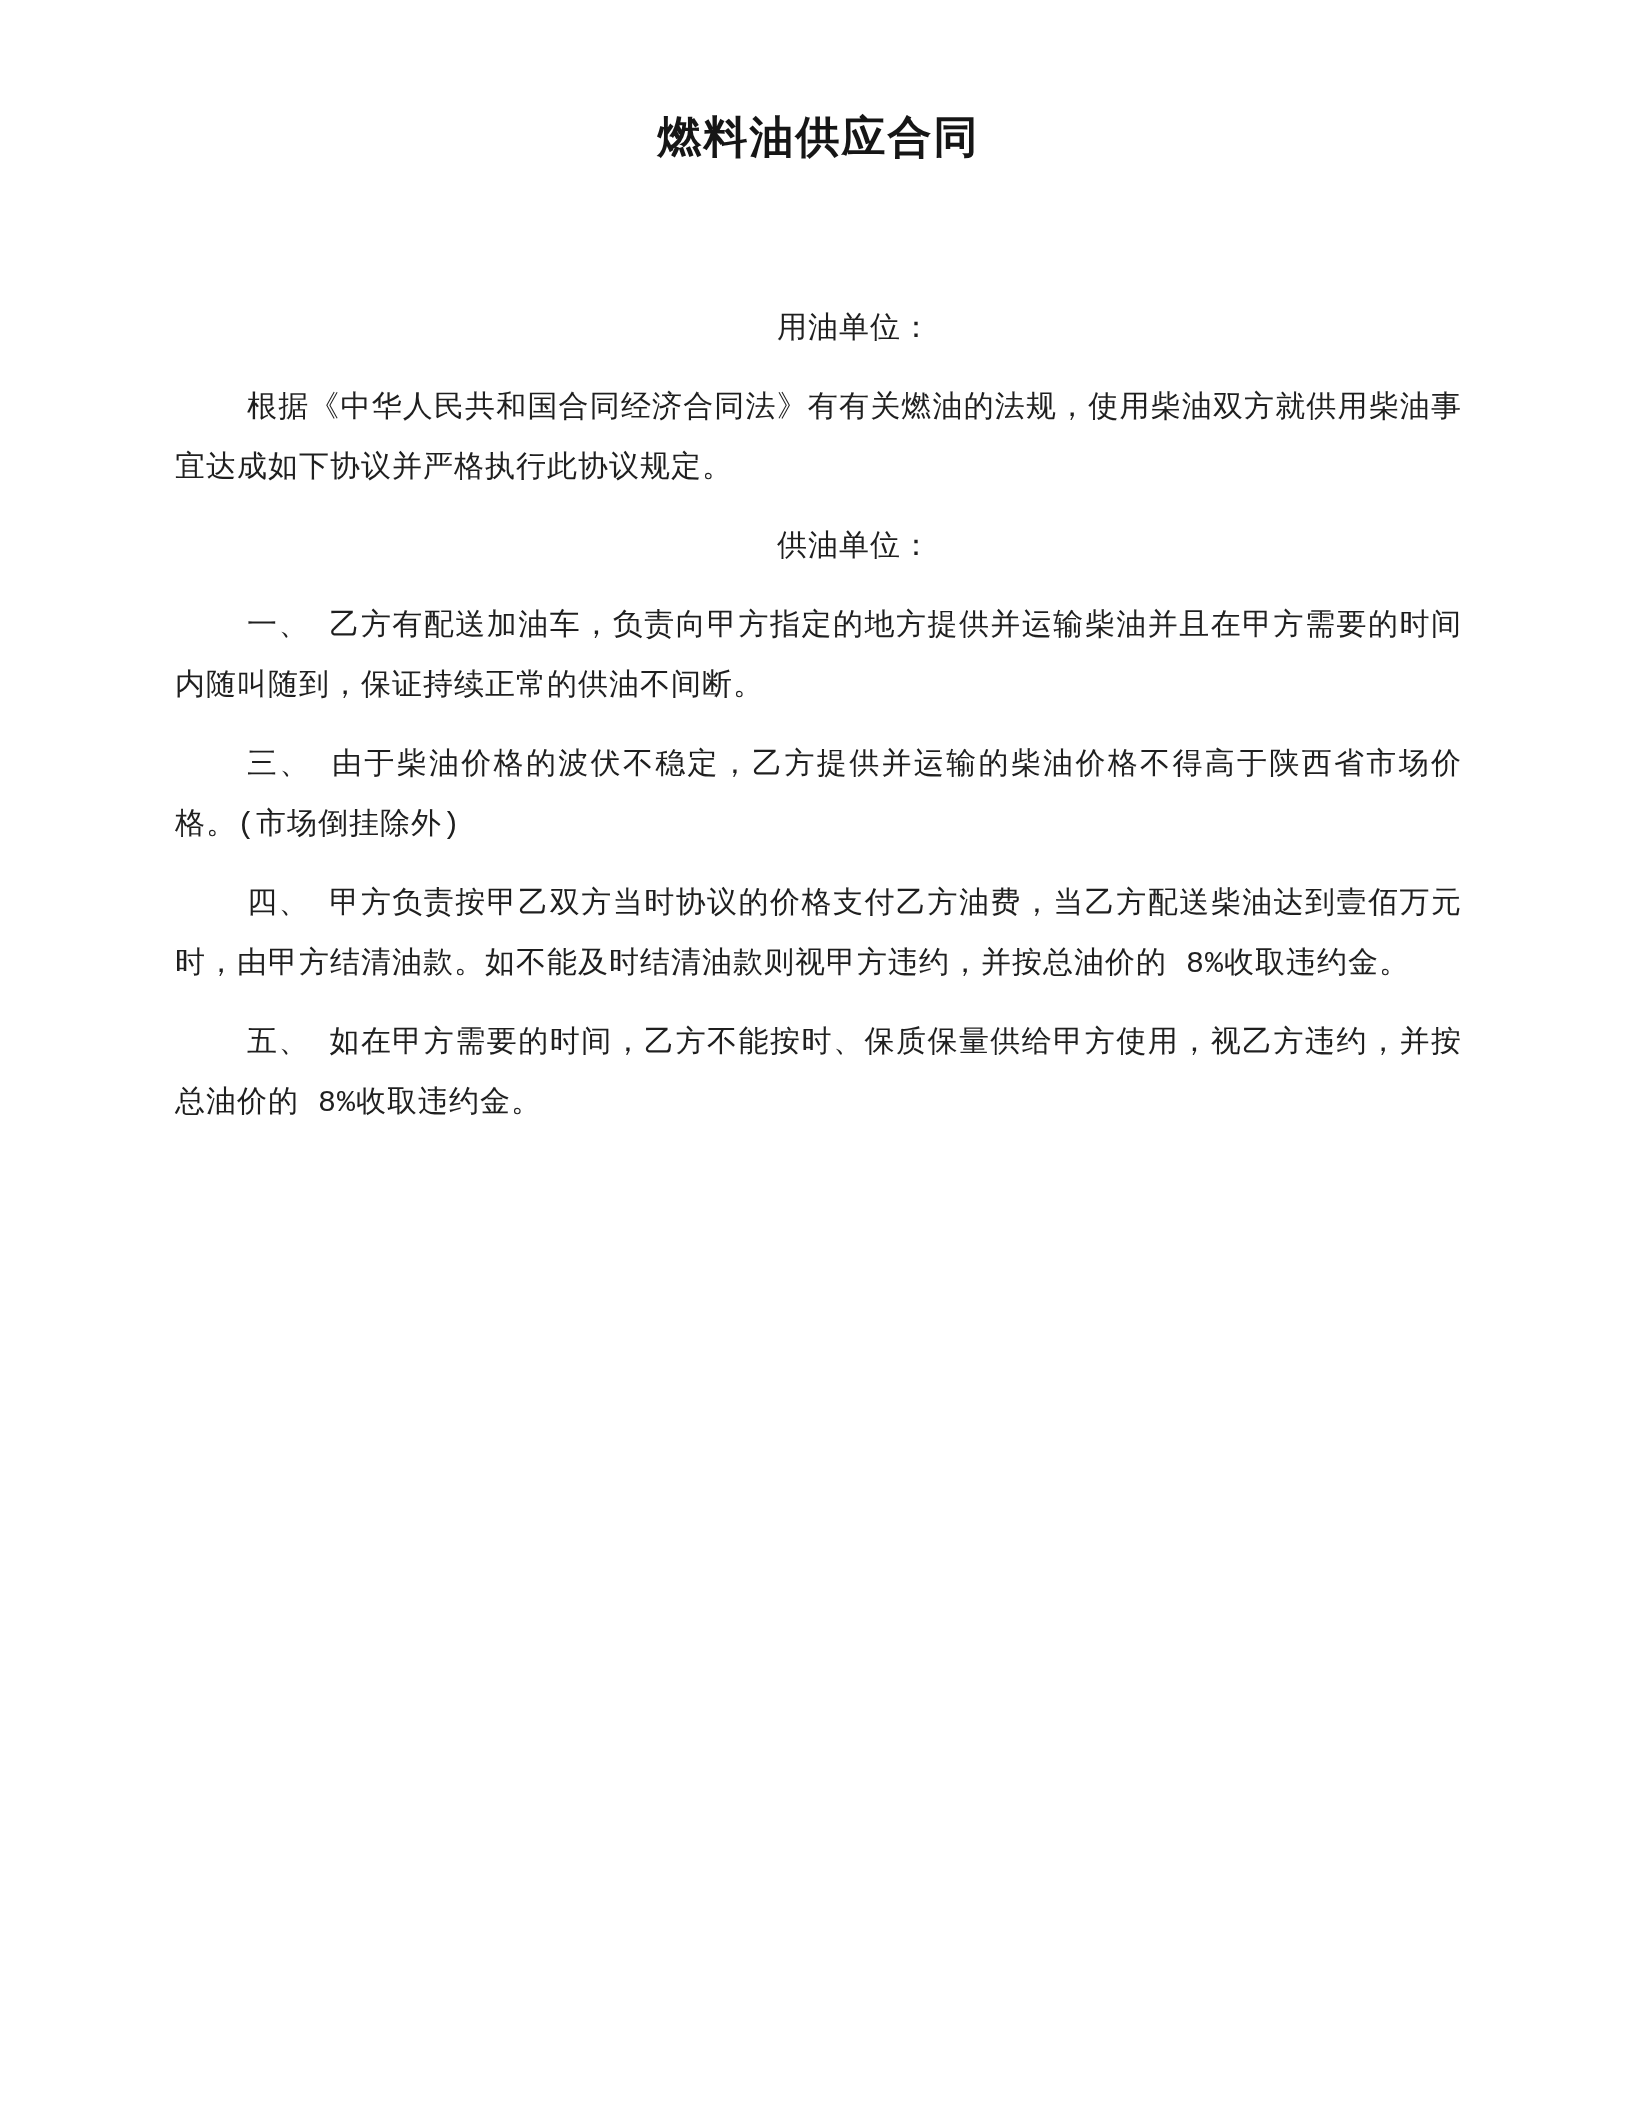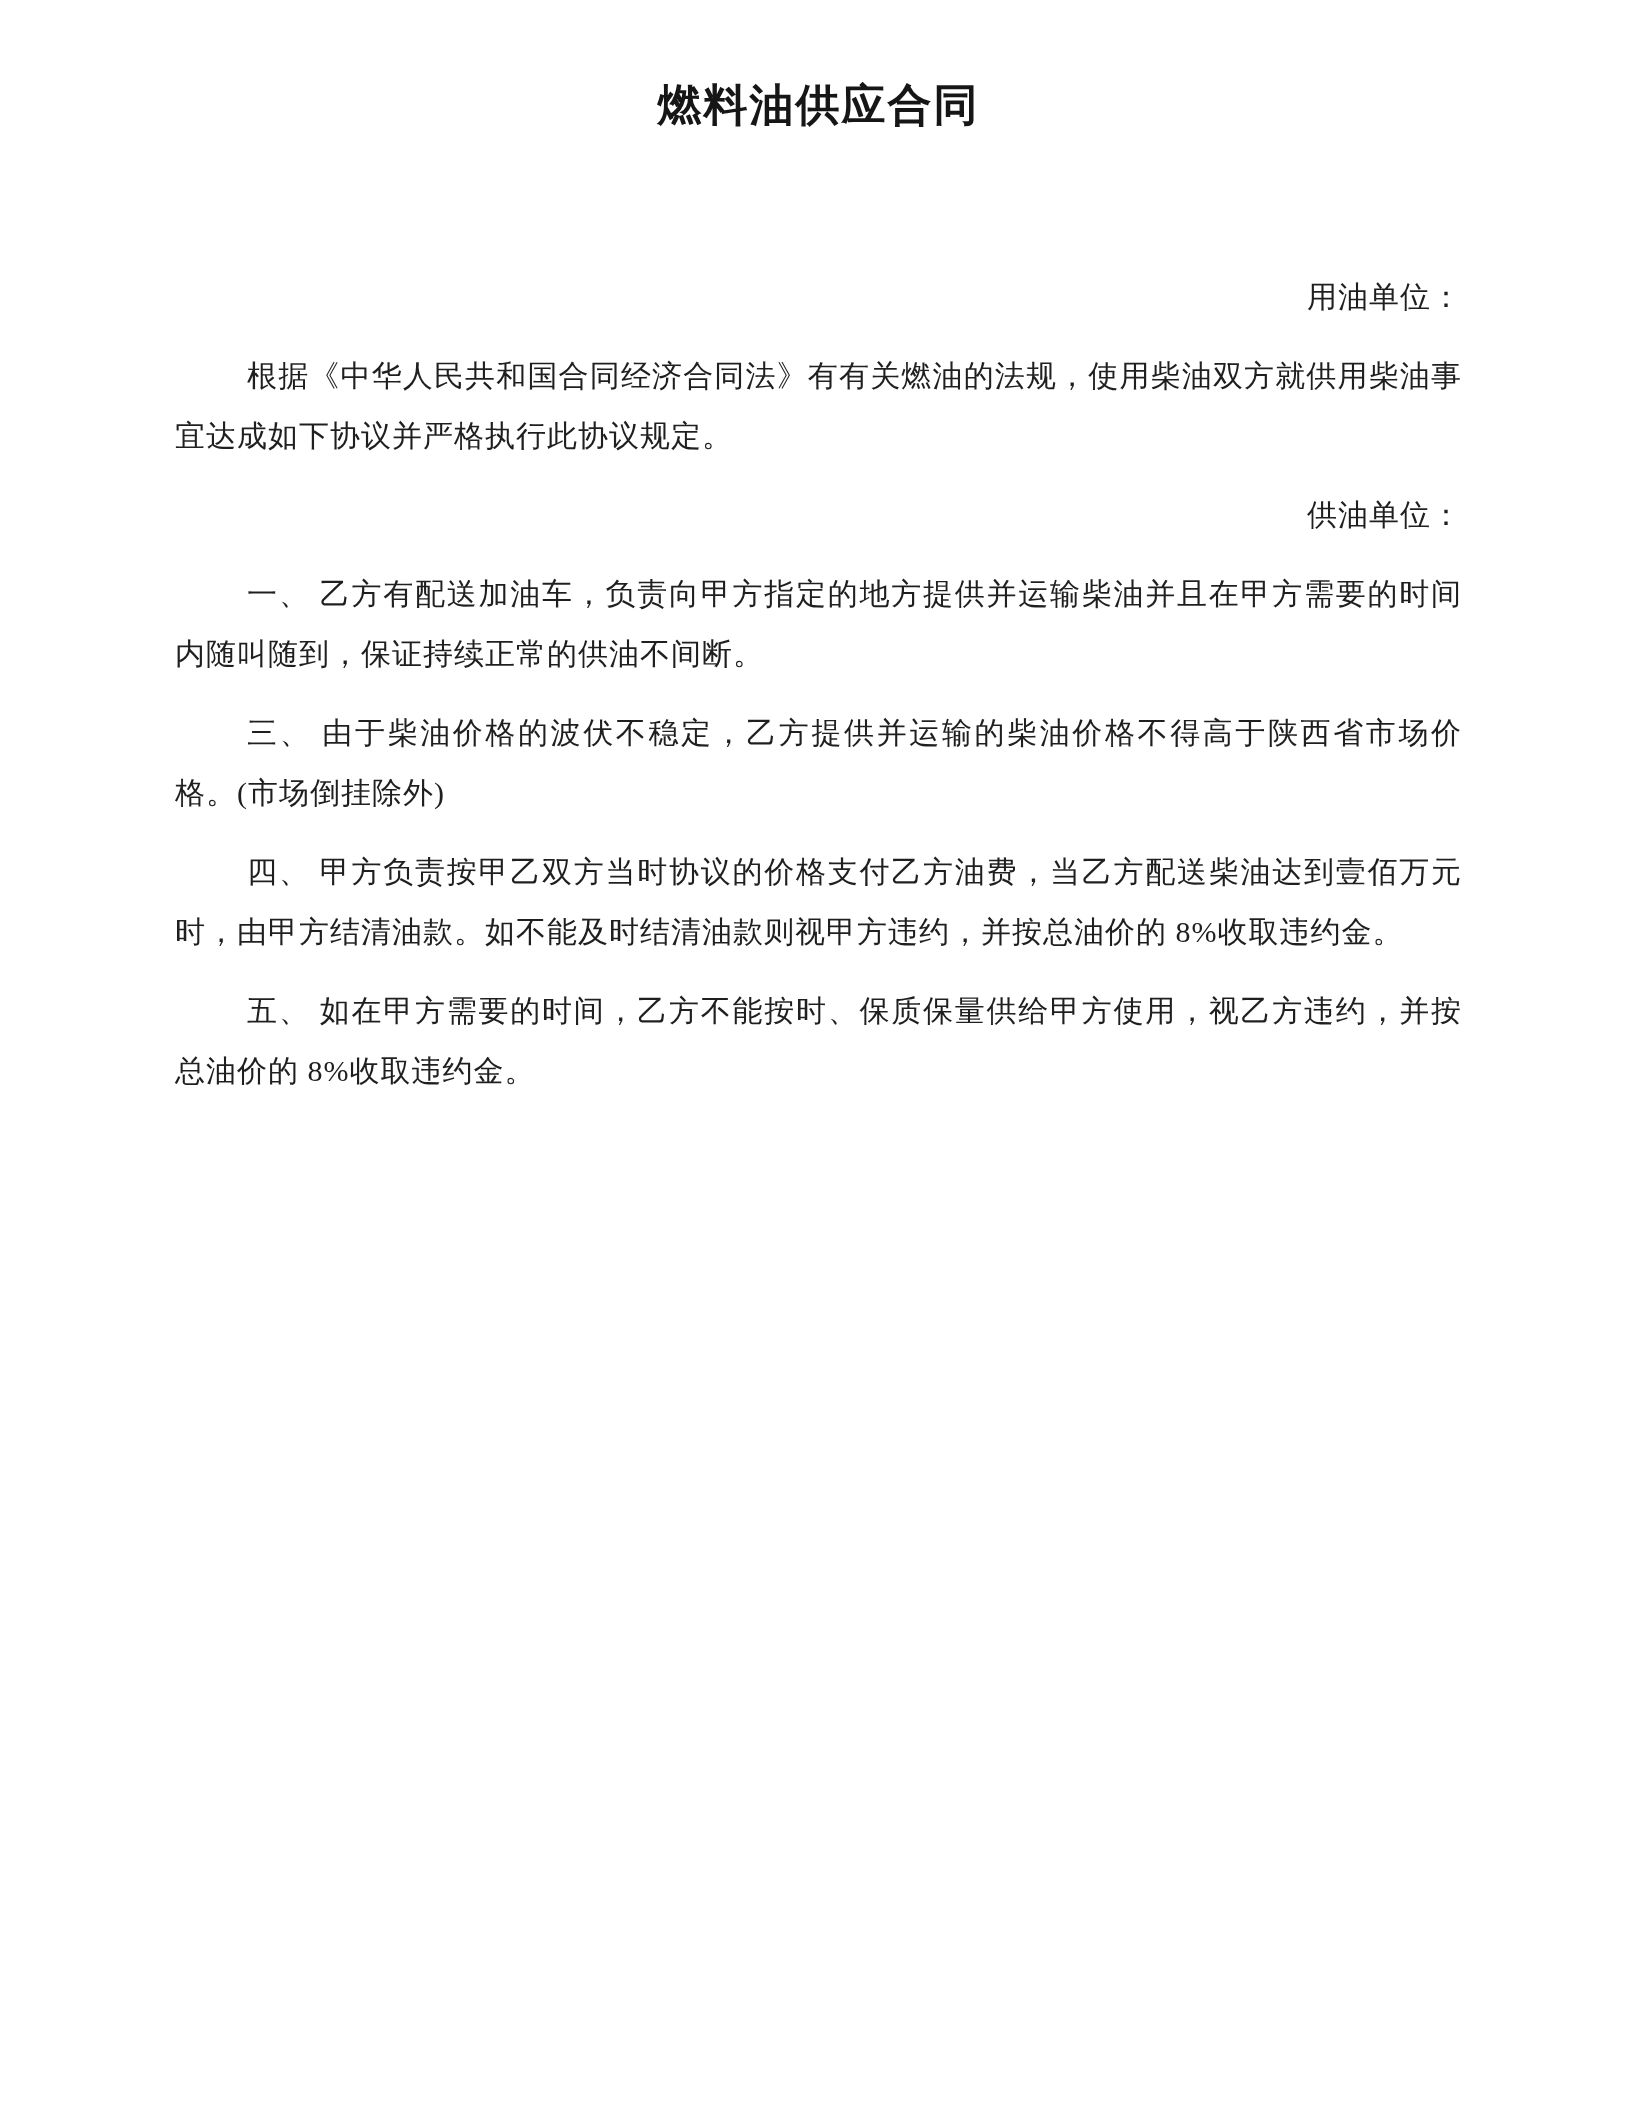--- a/index.html
+++ b/index.html
@@ -7,22 +7,22 @@
     padding: 0;
     background: #e8e8e8;
   }
   .page {
     position: relative;
     width: 1632px;
     height: 2112px;
     margin: 0 auto;
     background: #ffffff;
     box-sizing: border-box;
-    padding: 76px 170px 60px 175px;
-    font-family: Liberation Serif, serif;
+    padding: 108px 170px 60px 175px;
+    font-family: Liberation Mono, monospace;
     color: #1f1f1f;
     overflow: hidden;
   }
   .doc-title {
     font-size: 44px;
     font-weight: 700;
     text-align: center;
     margin: 0 0 132px 0;
     letter-spacing: 2px;
     color: #161616;
@@ -31,21 +31,21 @@
     font-size: 30px;
     line-height: 60px;
     margin: 0 0 19px 0;
     text-indent: 2.4em;
     text-align: justify;
     letter-spacing: 1px;
     color: #1f1f1f;
     word-break: break-all;
   }
   .party-line {
-    text-align: right;
+    text-align: center;
   }
 </style>
 </head>
 <body>
 
 <div class="page">
 
   <h1 class="doc-title">燃料油供应合同</h1>
 
   <p class="para party-line">用油单位：</p>

